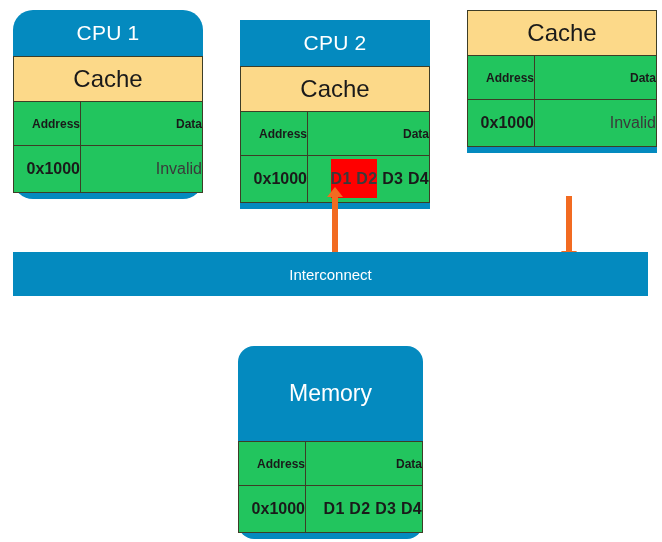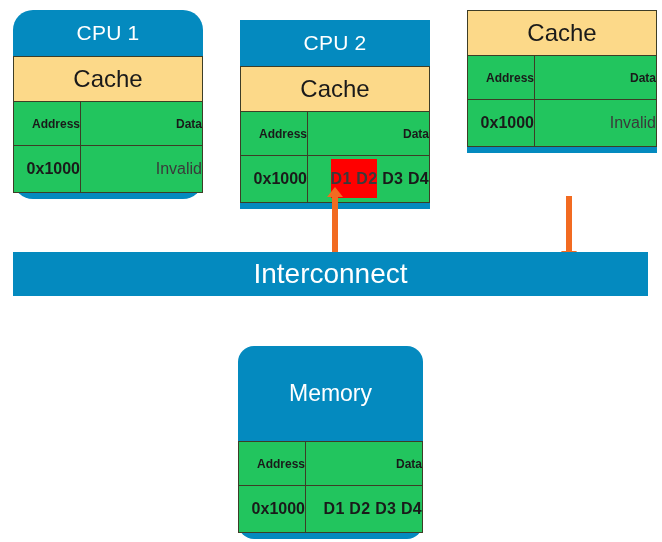--- a/index.html
+++ b/index.html
@@ -97,21 +97,21 @@
 
   
   .interconnect {
     position: absolute;
     left: 13px;
     top: 252px;
     width: 635px;
     height: 44px;
     background: #048abf;
     color: #ffffff;
-    font-size: 28px;
+    font-size: 15px;
     display: flex;
     align-items: center;
     justify-content: center;
   }
 
   
   .memory {
     position: absolute;
     left: 238px;
     top: 346px;

